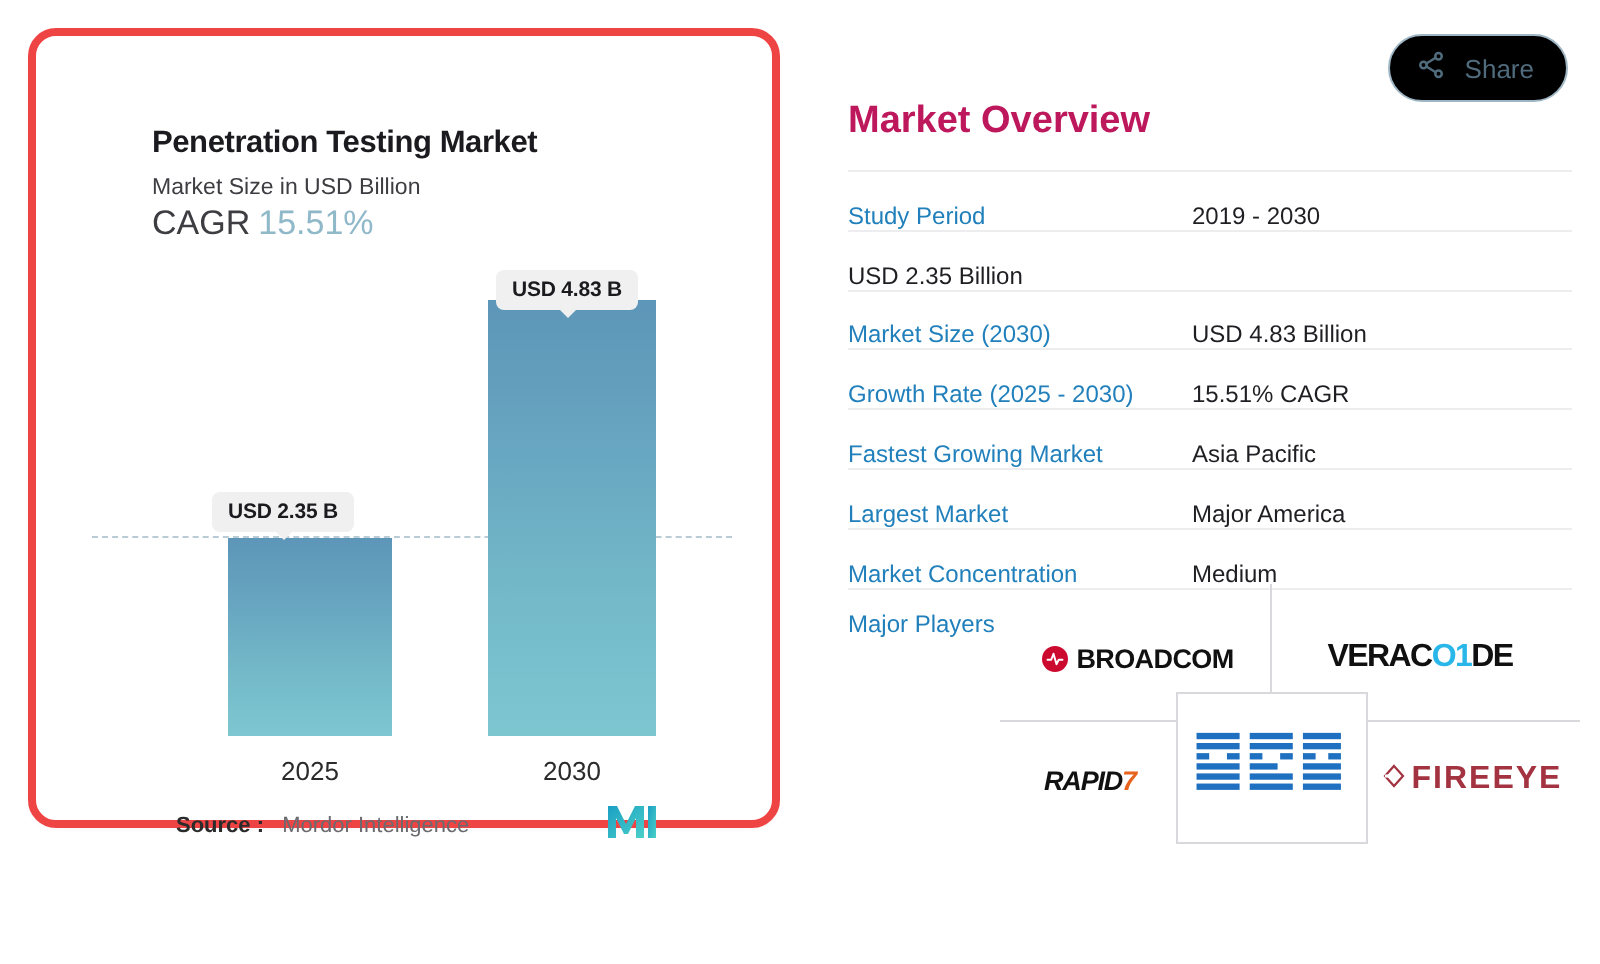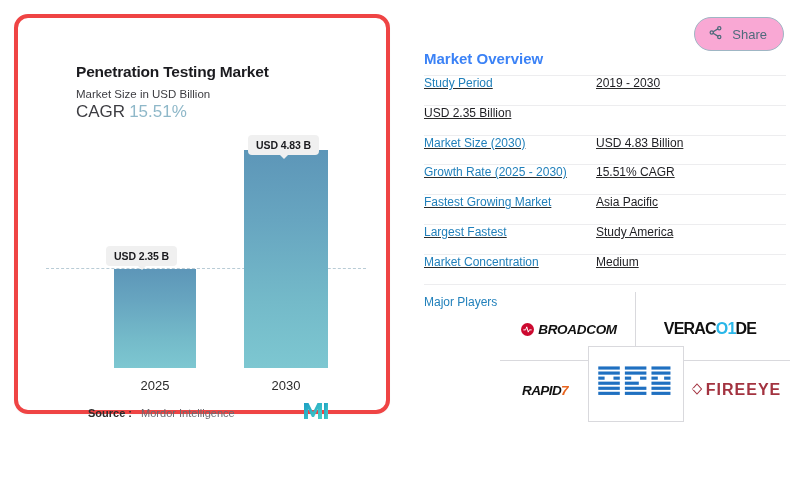--- a/index.html
+++ b/index.html
@@ -76,31 +76,30 @@
     font-size:11px;color:#6a6a70;
   }
   .source-row b{color:#2b2b2b;font-weight:bold;}
   .mi-logo{position:absolute;left:215px;top:-5px;width:26px;height:18px;}
 
   
   .share-btn{
     position:absolute;right:16px;top:17px;
     display:flex;align-items:center;gap:9px;
     border:1.4px solid #9fb6c4;border-radius:999px;
-    padding:7px 16px 7px 13px;background:#f9a8d4;
+    padding:7px 16px 7px 13px;background:#000000;
     color:#4f6b7c;font-size:13px;cursor:pointer;
   }
 
   
   .overview{position:absolute;left:424px;top:50px;width:362px;}
-  .ov-title{font-size:15px;font-weight:bold;color:#3b82f6;margin-bottom:8px;}
+  .ov-title{font-size:19px;font-weight:bold;color:#be185d;margin-bottom:13px;}
   .ov-row{
-    display:flex;align-items:flex-start;height:28.8px;
+    display:flex;align-items:flex-end;height:28.8px;
     border-top:1px solid #ededef;
-    text-decoration:underline;
   }
   .ov-row:first-of-type{border-top:none;}
   .ov-label{
     width:172px;flex:none;
     font-size:12px;color:#2180bb;
   }
   .ov-value{font-size:12px;color:#1f1f23;}
 
   .players-row{height:34px;display:flex;align-items:center;border-top:1px solid #ededef;}
   .players-label{font-size:12px;color:#2180bb;}
@@ -117,21 +116,21 @@
     position:absolute;left:88px;top:46px;width:94px;height:74px;
     background:#ffffff;border:1px solid #d9d9dd;
   }
 
   .disclaimer{
     position:absolute;left:424px;top:441px;
     font-size:10.5px;color:#4a4a50;
   }
 
   
-  .logo-broadcom{display:flex;align-items:center;gap:4px;font-style:italic;}
+  .logo-broadcom{display:flex;align-items:center;gap:4px;}
   .logo-broadcom .txt{font-size:13.5px;font-weight:bold;letter-spacing:-0.3px;color:#111;}
   .logo-broadcom .mark{
     width:13px;height:13px;border-radius:50%;background:#cc092f;
     display:flex;align-items:center;justify-content:center;
   }
   .logo-veracode{font-size:16px;font-weight:bold;letter-spacing:-0.8px;color:#101010;}
   .logo-veracode .cy{color:#29b6e8;}
   .logo-rapid7{font-size:13.5px;font-weight:bold;font-style:italic;letter-spacing:-0.6px;color:#111;}
   .logo-rapid7 .sev{color:#e8641e;}
   .logo-ibm{display:block;}
@@ -215,22 +214,22 @@
     </div>
     <div class="ov-row">
       <div class="ov-label">Growth Rate (2025 - 2030)</div>
       <div class="ov-value">15.51% CAGR</div>
     </div>
     <div class="ov-row">
       <div class="ov-label">Fastest Growing Market</div>
       <div class="ov-value">Asia Pacific</div>
     </div>
     <div class="ov-row">
-      <div class="ov-label">Largest Fastest</div>
-      <div class="ov-value">Study America</div>
+      <div class="ov-label">Largest Market</div>
+      <div class="ov-value">Major America</div>
     </div>
     <div class="ov-row">
       <div class="ov-label">Market Concentration</div>
       <div class="ov-value">Medium</div>
     </div>
 
     <div class="players-row">
       <div class="players-label">Major Players</div>
     </div>
   </div>

